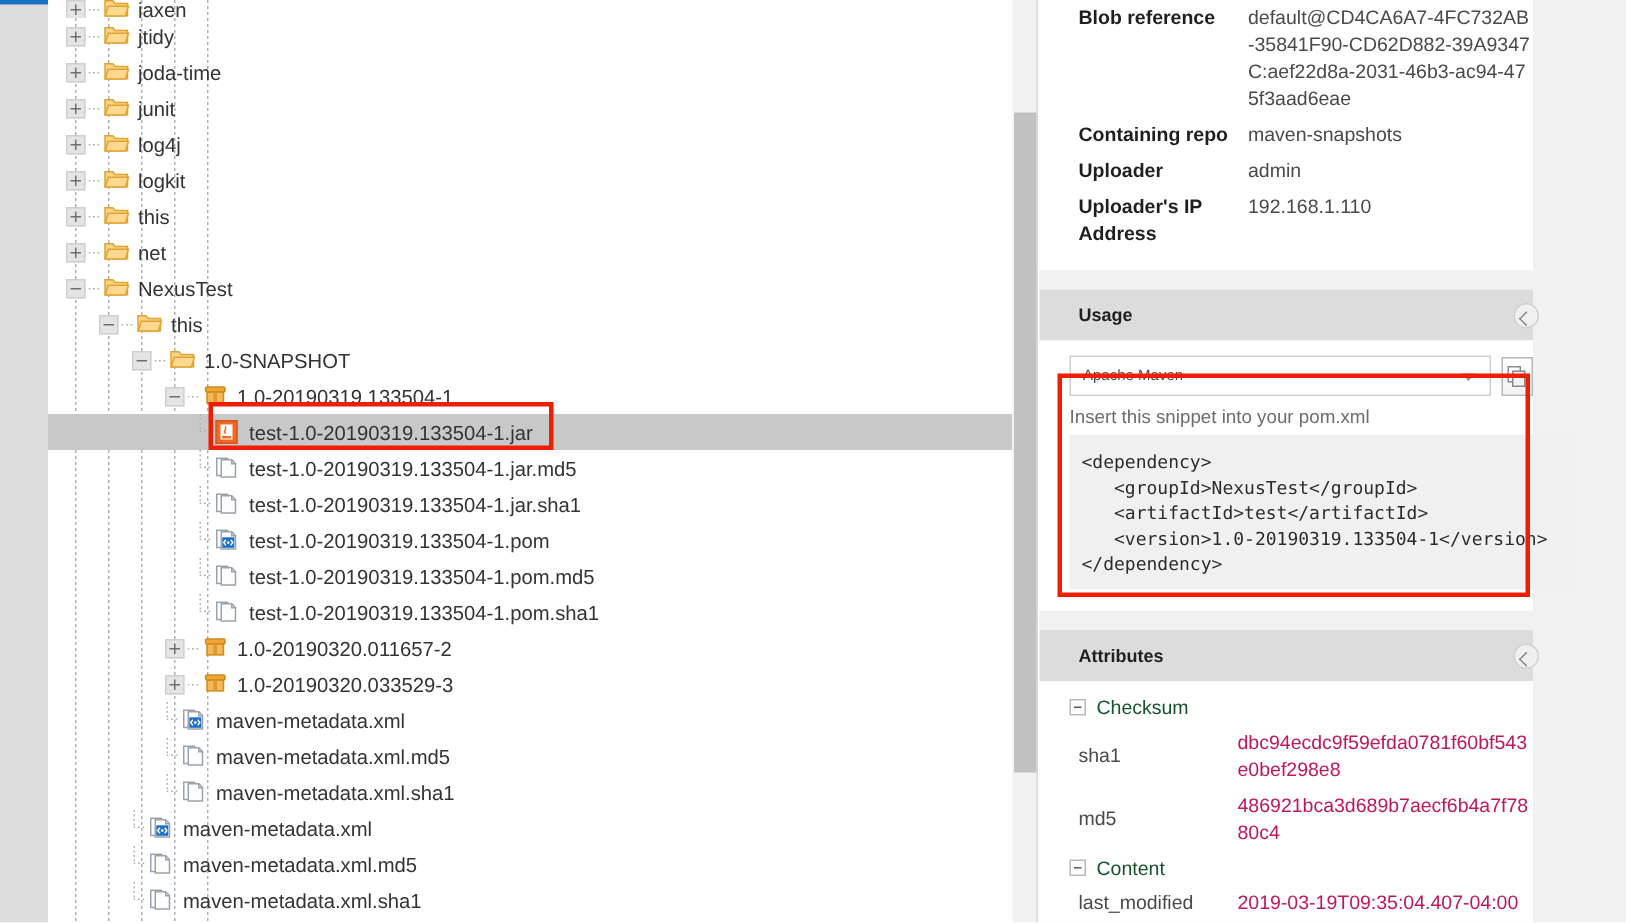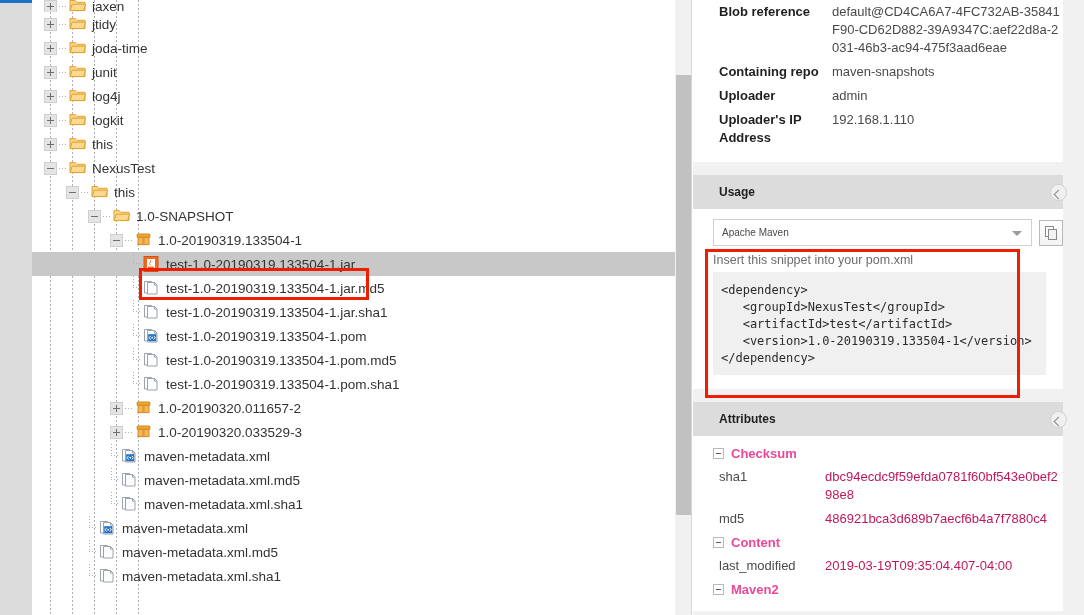--- a/index.html
+++ b/index.html
@@ -118,21 +118,21 @@
 
   
   .right-panel {
     position: absolute; left: 693px; top: 0;
     width: 391px; height: 615px;
     background: #f1f1f1;
     overflow: hidden;
   }
   .card {
     background: #ffffff;
-    width: 370px;
+    width: 329px;
   }
   .card-header {
     background: #dcdcdc;
     height: 34px;
     display: flex; align-items: center;
     padding-left: 26px;
     font-size: 12px;
     font-weight: bold;
     color: #1f1f1f;
     position: relative;
@@ -212,33 +212,33 @@
     font-size: 12px;
     color: #2b2b2b;
     line-height: 17px;
     white-space: pre;
   }
 
   
   .attr-body { background: #ffffff; padding: 6px 0 10px 0; }
   .attr-group {
     display: flex; align-items: center;
-    font-size: 13px; font-weight: bold; color: #ec4899;
+    font-size: 13px; font-weight: normal; color: #14532d;
     padding: 4px 0 4px 20px;
   }
   .group-toggle {
     width: 11px; height: 11px; flex: none;
     border: 1px solid #b9b9b9; background: #ffffff;
     margin-right: 7px; position: relative;
   }
   .group-toggle::before {
     content: ""; position: absolute; left: 2px; top: 4px;
     width: 5px; height: 1px; background: #5a5a5a;
   }
-  .attr-row { display: flex; align-items: flex-start; padding: 3px 0; }
+  .attr-row { display: flex; align-items: center; padding: 3px 0; }
   .attr-key {
     width: 132px; flex: none; padding-left: 26px;
     font-size: 13px; color: #4a4a4a; line-height: 18px;
   }
   .attr-val {
     flex: 1; font-size: 13px; color: #be185d;
     line-height: 18px; word-break: break-all;
   }
 
   
@@ -343,20 +343,32 @@
           <span class="indent" style="width: 12px;"></span>
           <span class="exp plus"></span>
           <span class="exp-dash"></span>
           <span class="ticon">
             <svg class="icon-svg" width="18" height="15" viewBox="0 0 18 15">
               <path d="M1 2.5h5.2l1.6 1.8H16v8.2H1z" fill="#fbd38a" stroke="#e0a32e"></path>
               <path d="M3.2 6.2h13.4l-2 6.4H1.2z" fill="#fcd98f" stroke="#e0a32e"></path>
             </svg>
           </span>
           <span class="tlabel">this</span>
+        </div>
+        <div class="tree-row">
+          <span class="indent" style="width: 12px;"></span>
+          <span class="exp plus"></span>
+          <span class="exp-dash"></span>
+          <span class="ticon">
+            <svg class="icon-svg" width="18" height="15" viewBox="0 0 18 15">
+              <path d="M1 2.5h5.2l1.6 1.8H16v8.2H1z" fill="#fbd38a" stroke="#e0a32e"></path>
+              <path d="M3.2 6.2h13.4l-2 6.4H1.2z" fill="#fcd98f" stroke="#e0a32e"></path>
+            </svg>
+          </span>
+          <span class="tlabel">net</span>
         </div>
         <div class="tree-row">
           <span class="indent" style="width: 12px;"></span>
           <span class="exp"></span>
           <span class="exp-dash"></span>
           <span class="ticon">
             <svg class="icon-svg" width="18" height="15" viewBox="0 0 18 15">
               <path d="M1 2.5h5.2l1.6 1.8H16v8.2H1z" fill="#fbd38a" stroke="#e0a32e"></path>
               <path d="M3.2 6.2h13.4l-2 6.4H1.2z" fill="#fcd98f" stroke="#e0a32e"></path>
             </svg>

